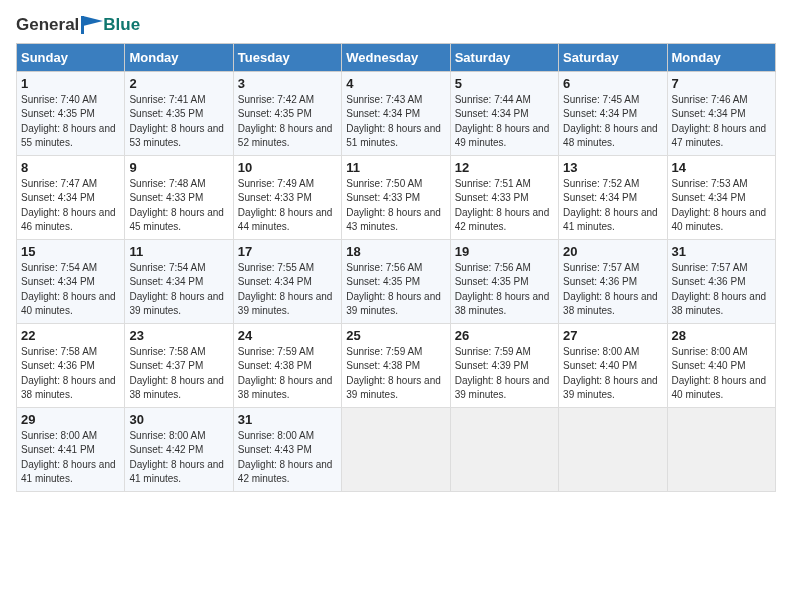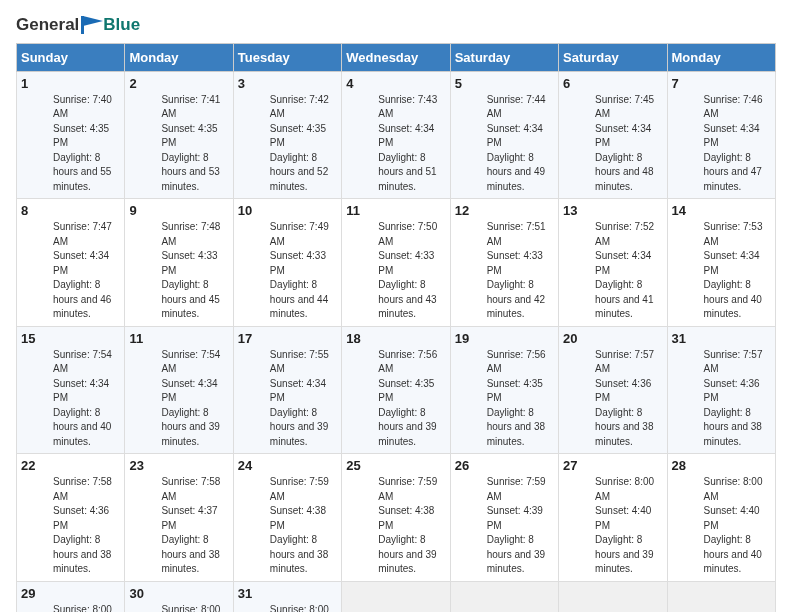--- a/index.html
+++ b/index.html
@@ -65,21 +65,20 @@
       font-size: 13px;
       font-weight: bold;
       color: #222;
       display: block;
       margin-bottom: 2px;
     }
     .day-info {
       font-size: 10px;
       color: #333;
       line-height: 1.45;
-      margin-left: 32px;
     }
     .empty-cell {
       background: #f0f0f0 !important;
     }
   </style>
 </head>
 <body>
 
 <div class="header">
   <div class="logo">

